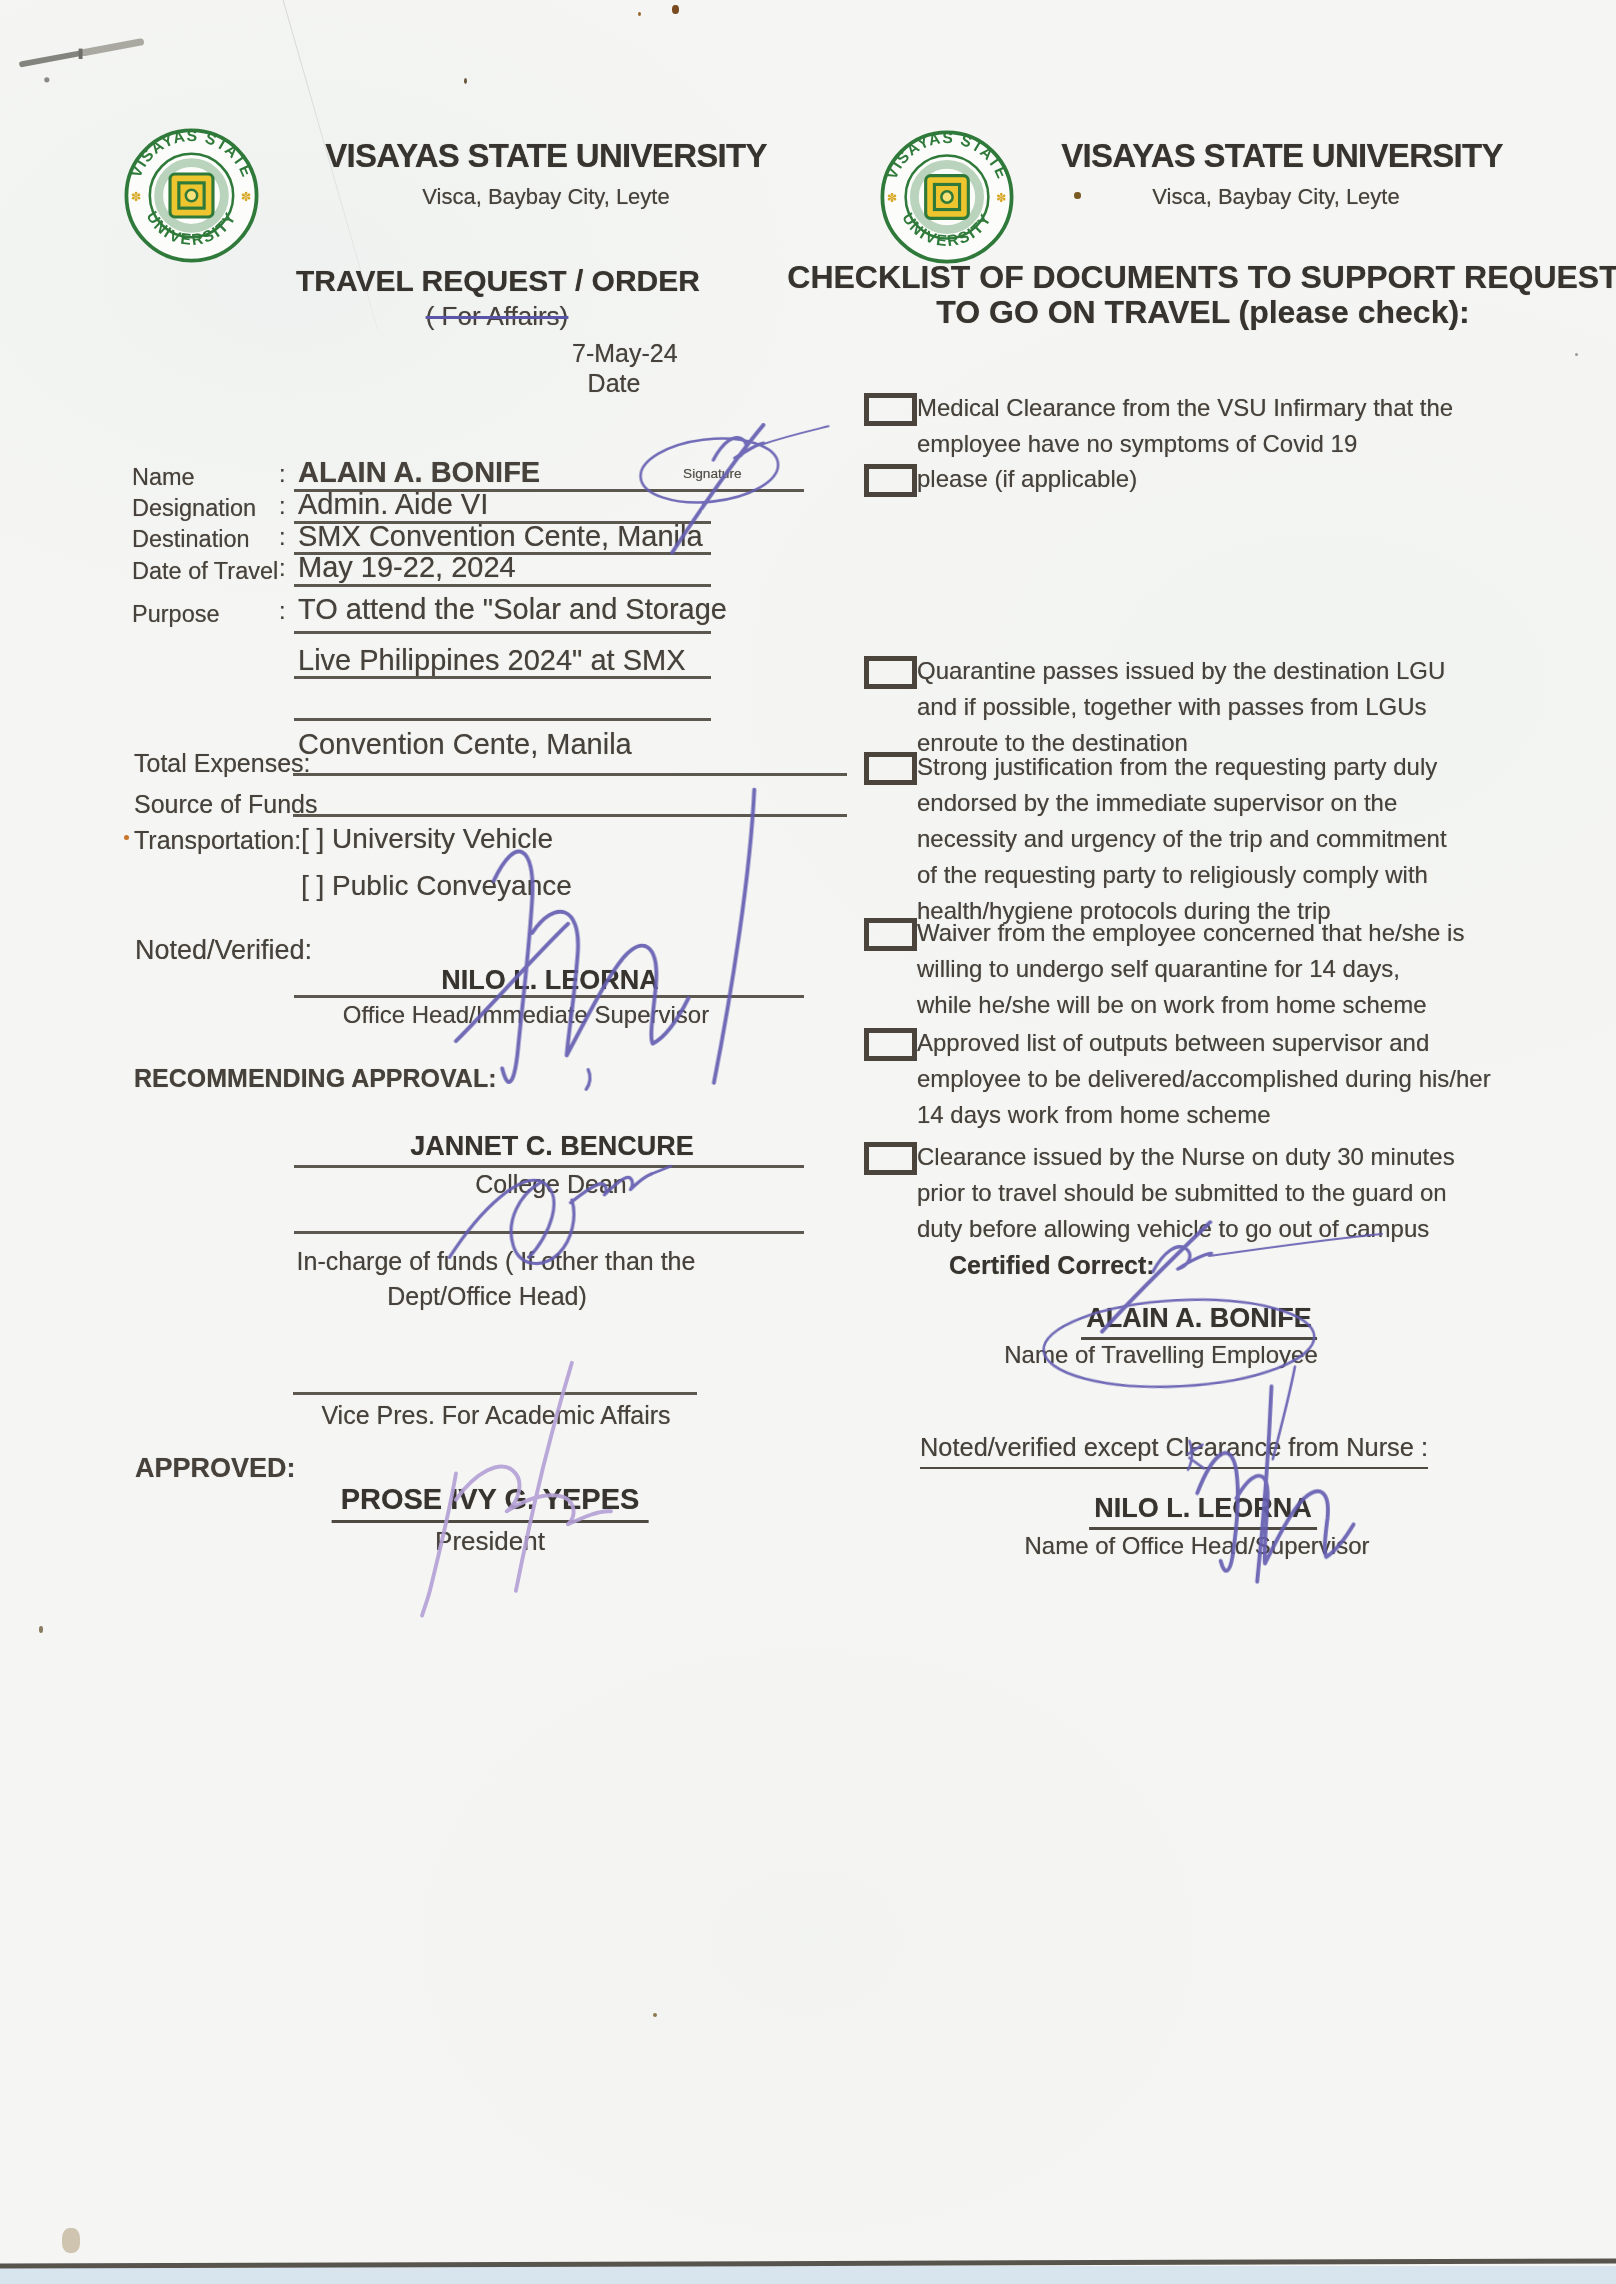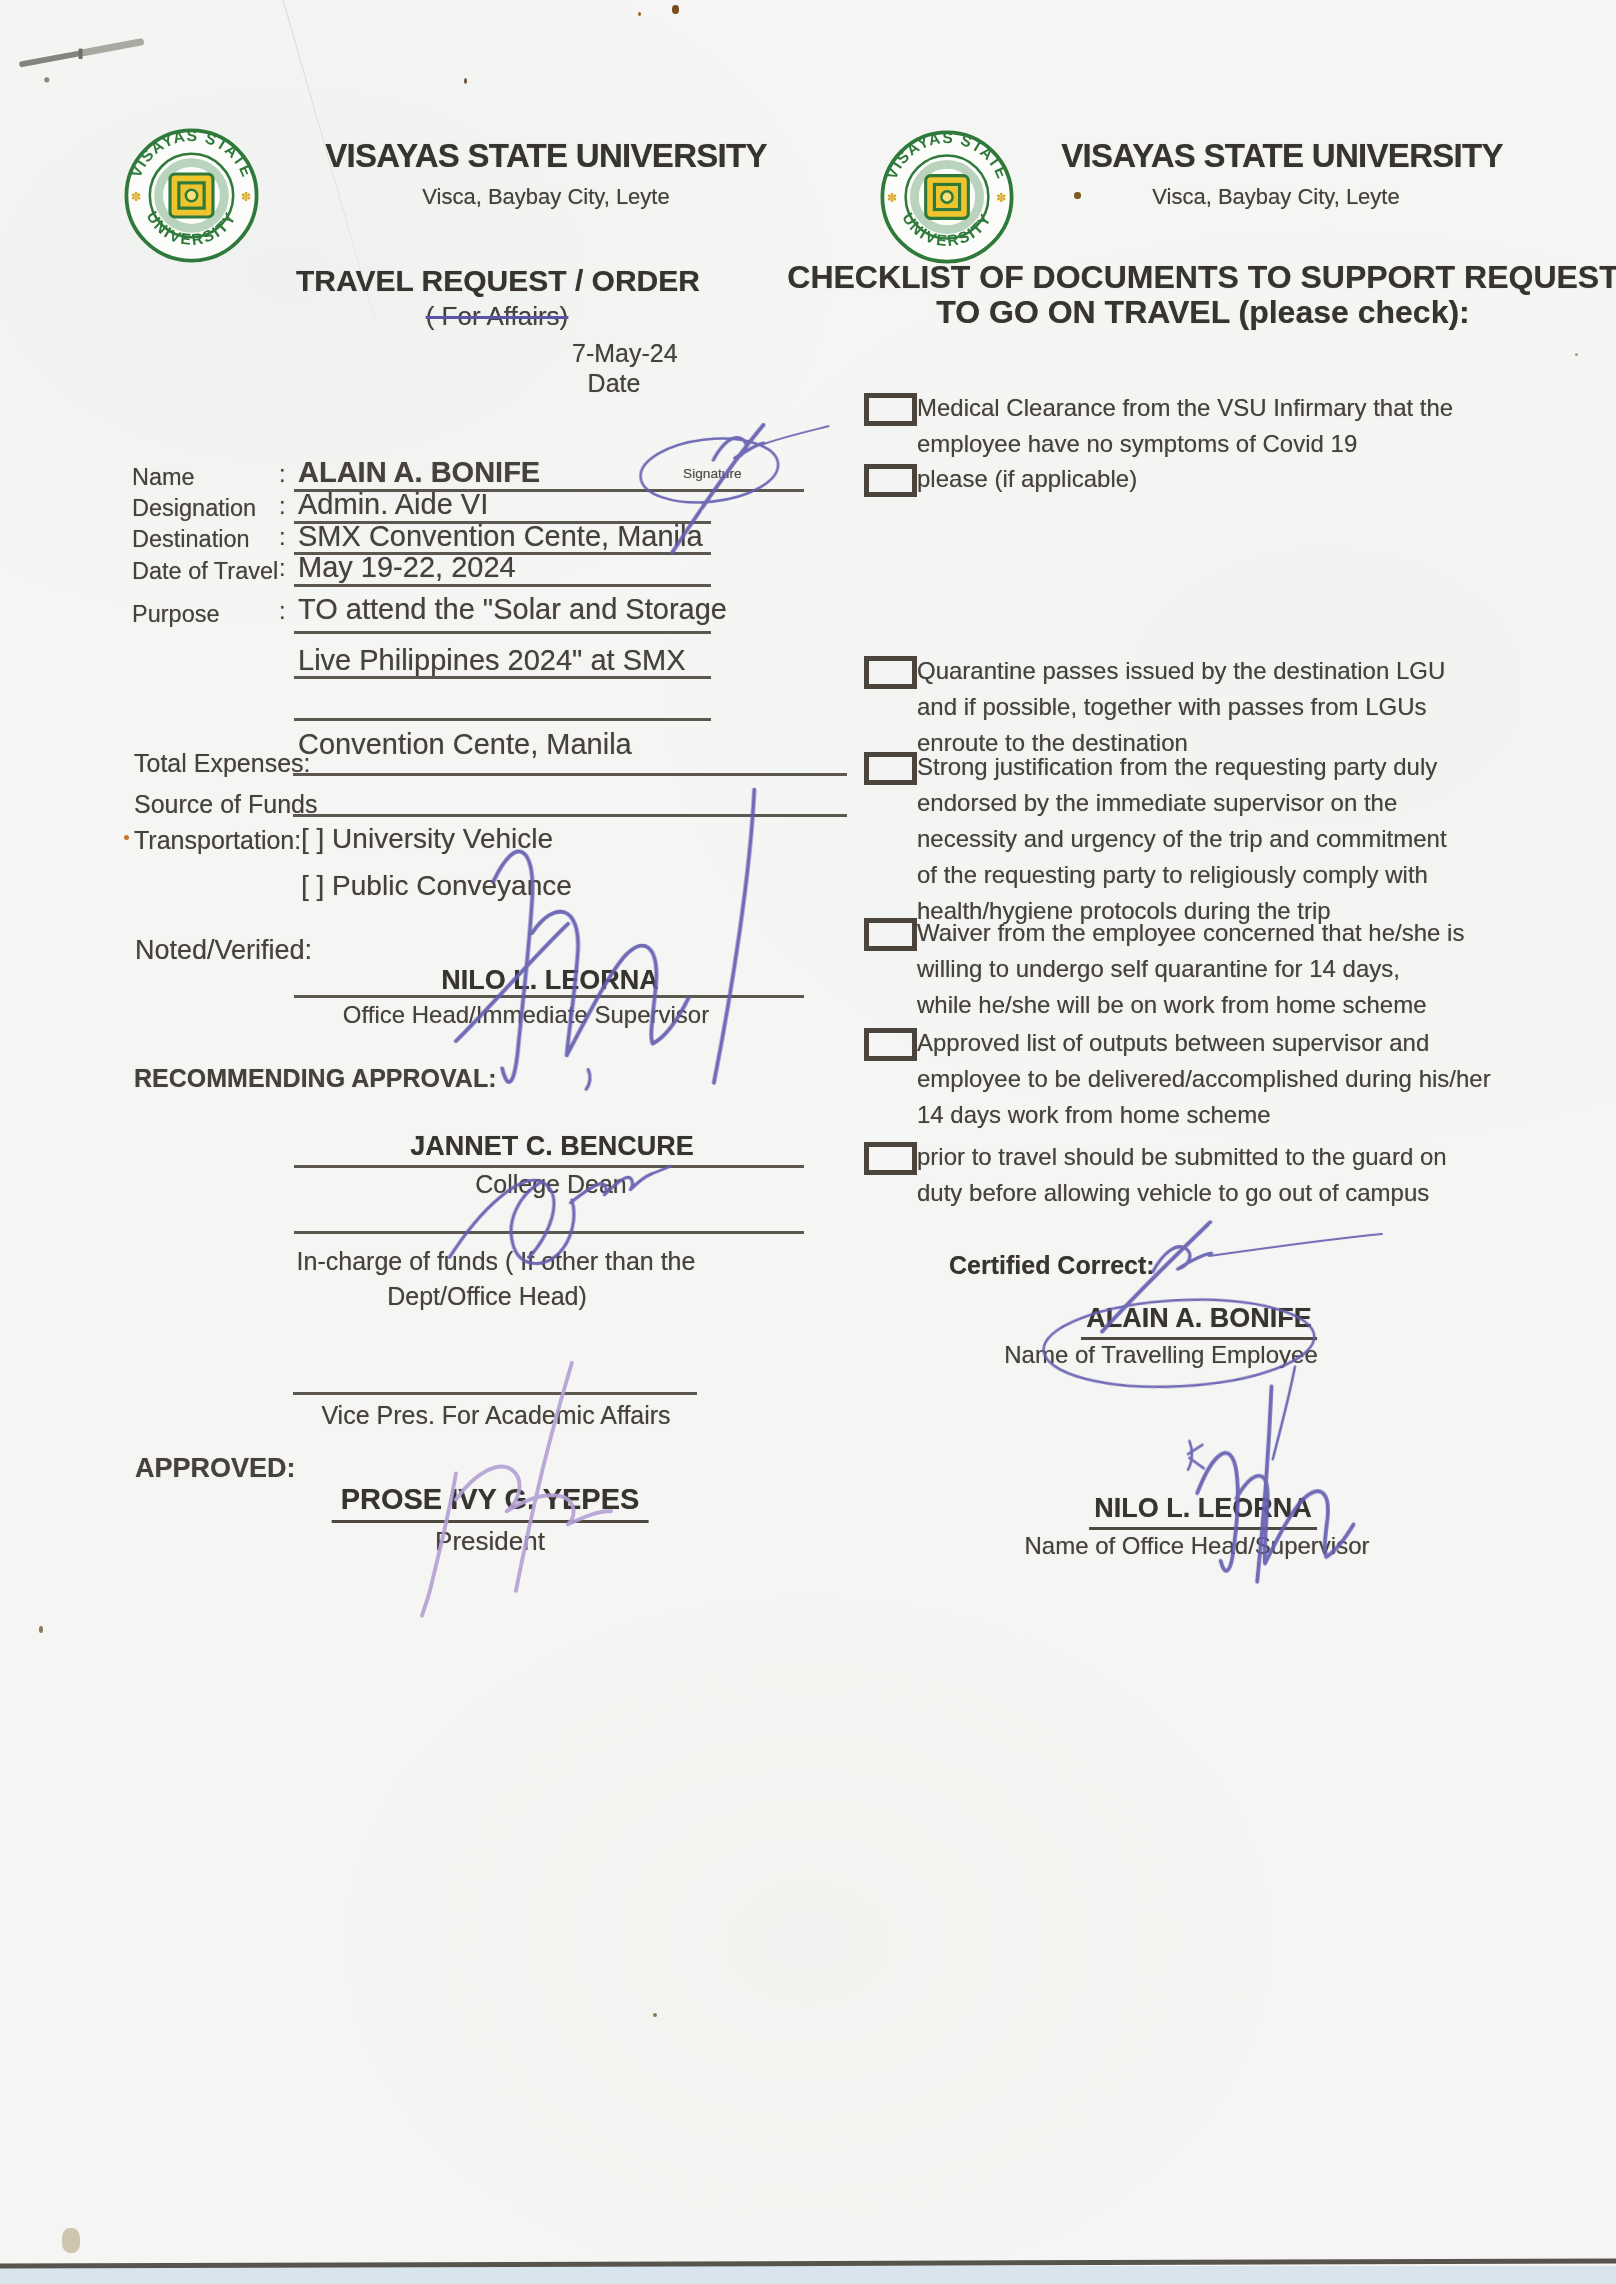--- a/index.html
+++ b/index.html
@@ -220,29 +220,31 @@
     <div class="ckbox"></div>
     <div class="ck-lines">
       <div class="ck-line">Approved list of outputs between supervisor and</div>
       <div class="ck-line">employee to be delivered/accomplished during his/her</div>
       <div class="ck-line">14 days work from home scheme</div>
     </div>
   </div>
   <div class="ck-item" style="top:1139px;">
     <div class="ckbox"></div>
     <div class="ck-lines">
+      <div class="ck-line">Clearance issued by the Nurse on duty 30 minutes</div>
       <div class="ck-line">prior to travel should be submitted to the guard on</div>
       <div class="ck-line">duty before allowing vehicle to go out of campus</div>
     </div>
   </div>
 
   <div class="t" style="left:949px;top:1251px;font-size:25px;font-weight:700;color:var(--ink-dark);">Certified Correct:</div>
   <div class="t name ctr" style="left:1199px;top:1303px;border-bottom:3.3px solid var(--line);padding:0 5.2px 2.6px 5.2px;">ALAIN A. BONIFE</div>
   <div class="t cap ctr" style="left:1161px;top:1341px;">Name of Travelling Employee</div>
 
+  <div class="t" style="left:920px;top:1433px;font-size:25.4px;border-bottom:2.6px solid var(--line);padding-bottom:5.2px;">Noted/verified except Clearance from Nurse :</div>
   <div class="t name ctr" style="left:1203px;top:1493px;border-bottom:3.3px solid var(--line);padding:0 5.2px 2.6px 5.2px;">NILO L. LEORNA</div>
   <div class="t cap ctr" style="left:1197px;top:1532px;">Name of Office Head/Supervisor</div>
 
   <svg class="sig-svg" width="1616" height="2284" viewBox="0 0 2481 3506">
     <g stroke="#655eb2" fill="none" stroke-linecap="round" stroke-linejoin="round" opacity="0.92">
 
       <g>
         <ellipse cx="1089" cy="722" rx="106" ry="48" stroke-width="4" transform="rotate(-6 1089 722)"></ellipse>
         <path d="M1032,848 C1070,790 1122,712 1172,652" stroke-width="6"></path>
         <path d="M1095,706 C1110,678 1127,666 1140,674 C1152,682 1142,700 1128,703 C1144,694 1160,682 1172,680" stroke-width="5"></path>

